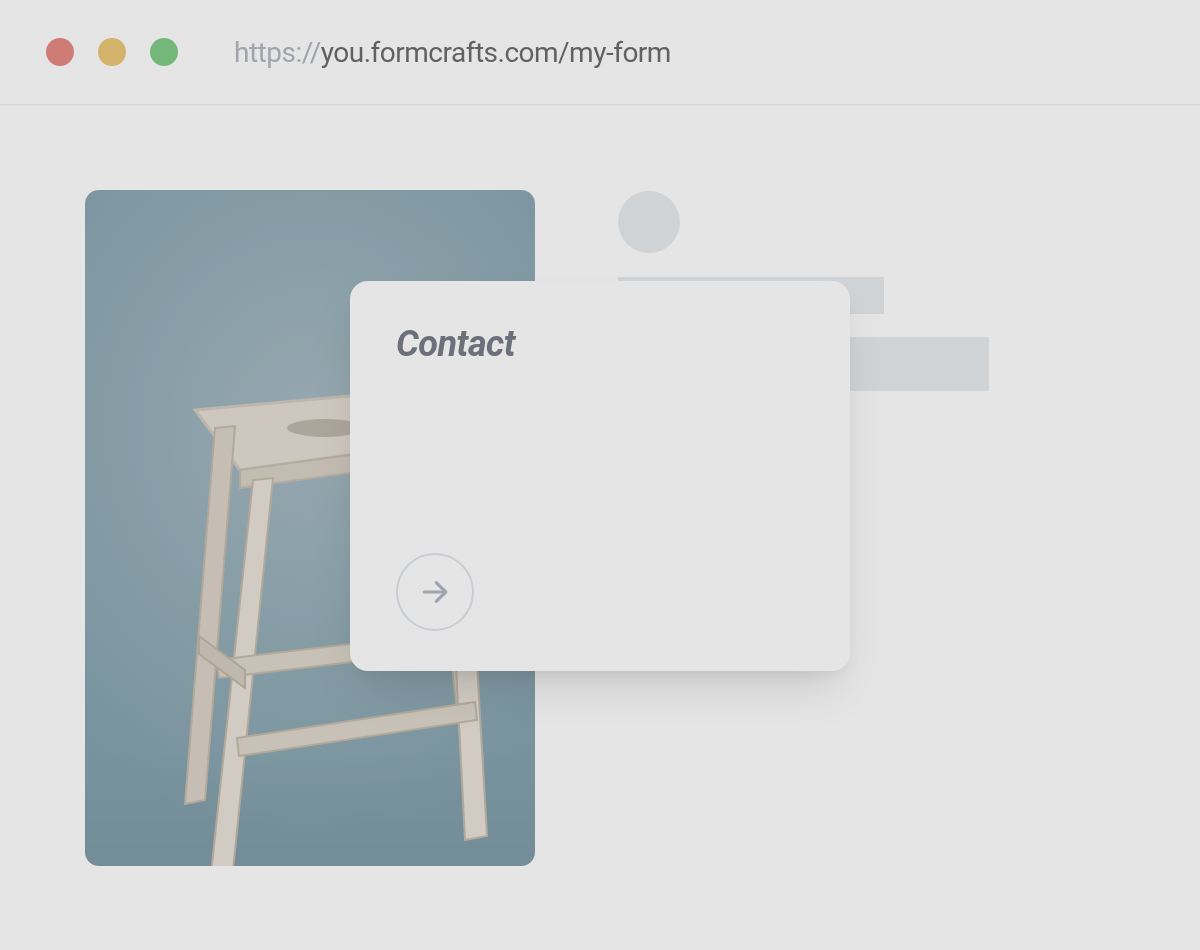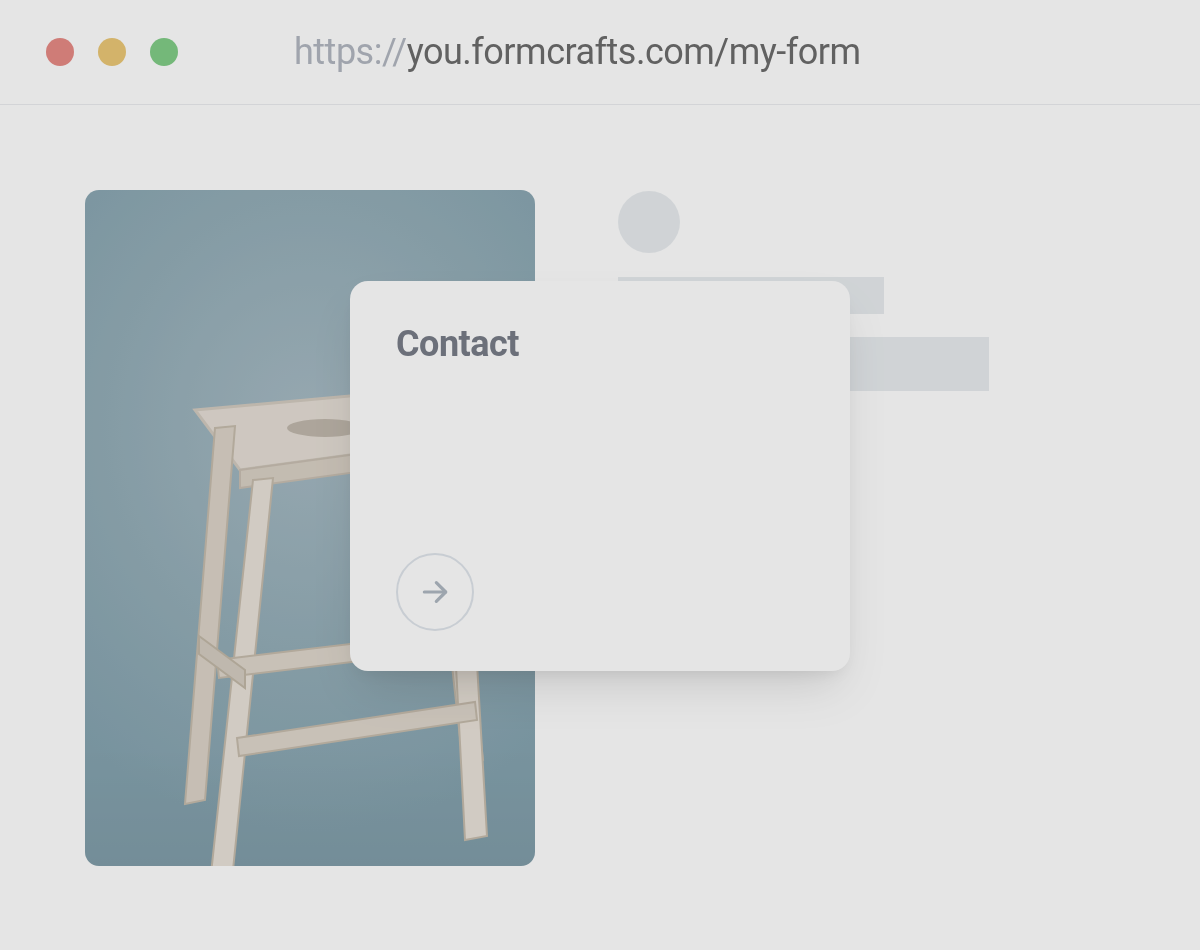--- a/index.html
+++ b/index.html
@@ -26,22 +26,22 @@
   .traffic-light {
     width: 28px;
     height: 28px;
     border-radius: 50%;
     margin-right: 24px;
   }
   .red    { background: #e06962; }
   .yellow { background: #e5b850; }
   .green  { background: #5ebf65; }
   .url-text {
-    margin-left: 92px;
-    font-size: 36px;
+    margin-left: 32px;
+    font-size: 28px;
     letter-spacing: -0.5px;
     white-space: nowrap;
   }
   .url-protocol { color: #9ca3af; }
   .url-rest     { color: #424242; }
 
   
   .page {
     position: relative;
     width: 1200px;
@@ -96,20 +96,21 @@
     background: #ffffff;
     border-radius: 18px;
     box-shadow:
       0 24px 48px -12px rgba(0,0,0,0.18),
       0 8px 16px -8px rgba(0,0,0,0.12);
     z-index: 3;
     box-sizing: border-box;
     padding: 44px 46px 40px 46px;
     display: flex;
     flex-direction: column;
+    font-style: italic;
   }
   .modal-title {
     font-size: 36px;
     font-weight: 700;
     color: #525866;
     letter-spacing: -0.5px;
     margin: 0;
     line-height: 1.1;
   }
   .modal-spacer { flex: 1; }

